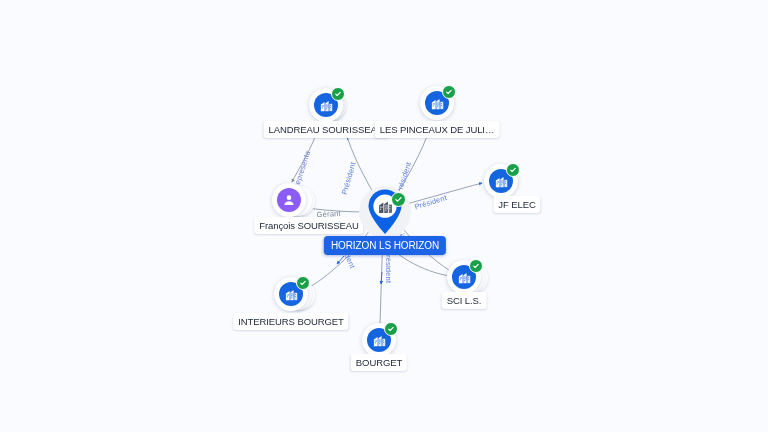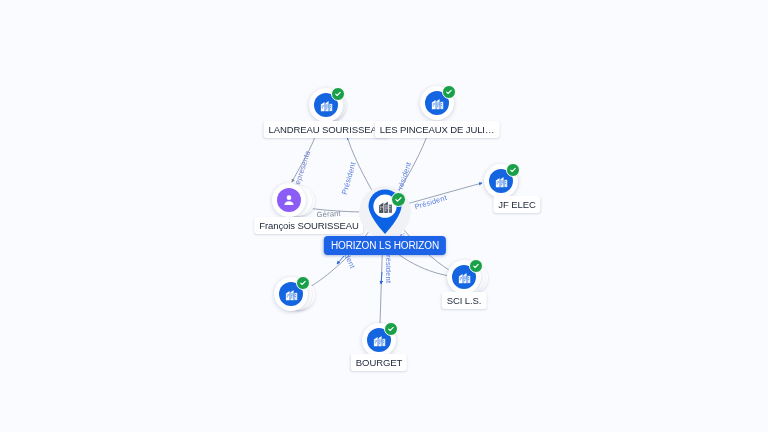--- a/index.html
+++ b/index.html
@@ -323,20 +323,21 @@
           <rect x="17.6" y="14.5" width="1.2" height="1.2" fill="#1565e0"></rect>
         </svg>
       </div>
       <div class="badge-check" style="right:-2px; top:-1px; width:12px; height:12px;">
         <svg width="8" height="8" viewBox="0 0 16 16" aria-hidden="true">
           <path d="M3.4 8.3 L6.3 11 L12.4 4.8" fill="none" stroke="#ffffff" stroke-width="2.2" stroke-linecap="round" stroke-linejoin="round"></path>
         </svg>
       </div>
     </div>
   </div>
+  <div class="node-label" style="left:291px; top:313px; z-index:20;">INTERIEURS BOURGET</div>
 
   <div class="node" style="left:379px; top:340px;">
     <div class="node-disc" style="left:-17px; top:-17px; width:34px; height:34px;">
       <div class="icon-circle blue" style="width:24px; height:24px;">
         <svg width="15" height="15" viewBox="0 0 24 24" aria-hidden="true">
           <path d="M3 21V10.5L9 6.2V21H3z" fill="#ffffff"></path>
           <path d="M10.2 21V8.4l5.2-3.6V21h-5.2z" fill="#ffffff" opacity="0.92"></path>
           <rect x="16.6" y="9.3" width="4.6" height="11.7" fill="#ffffff" opacity="0.85"></rect>
           <rect x="4.4" y="12" width="1.5" height="1.5" fill="#1565e0"></rect>
           <rect x="6.6" y="12" width="1.5" height="1.5" fill="#1565e0"></rect>

